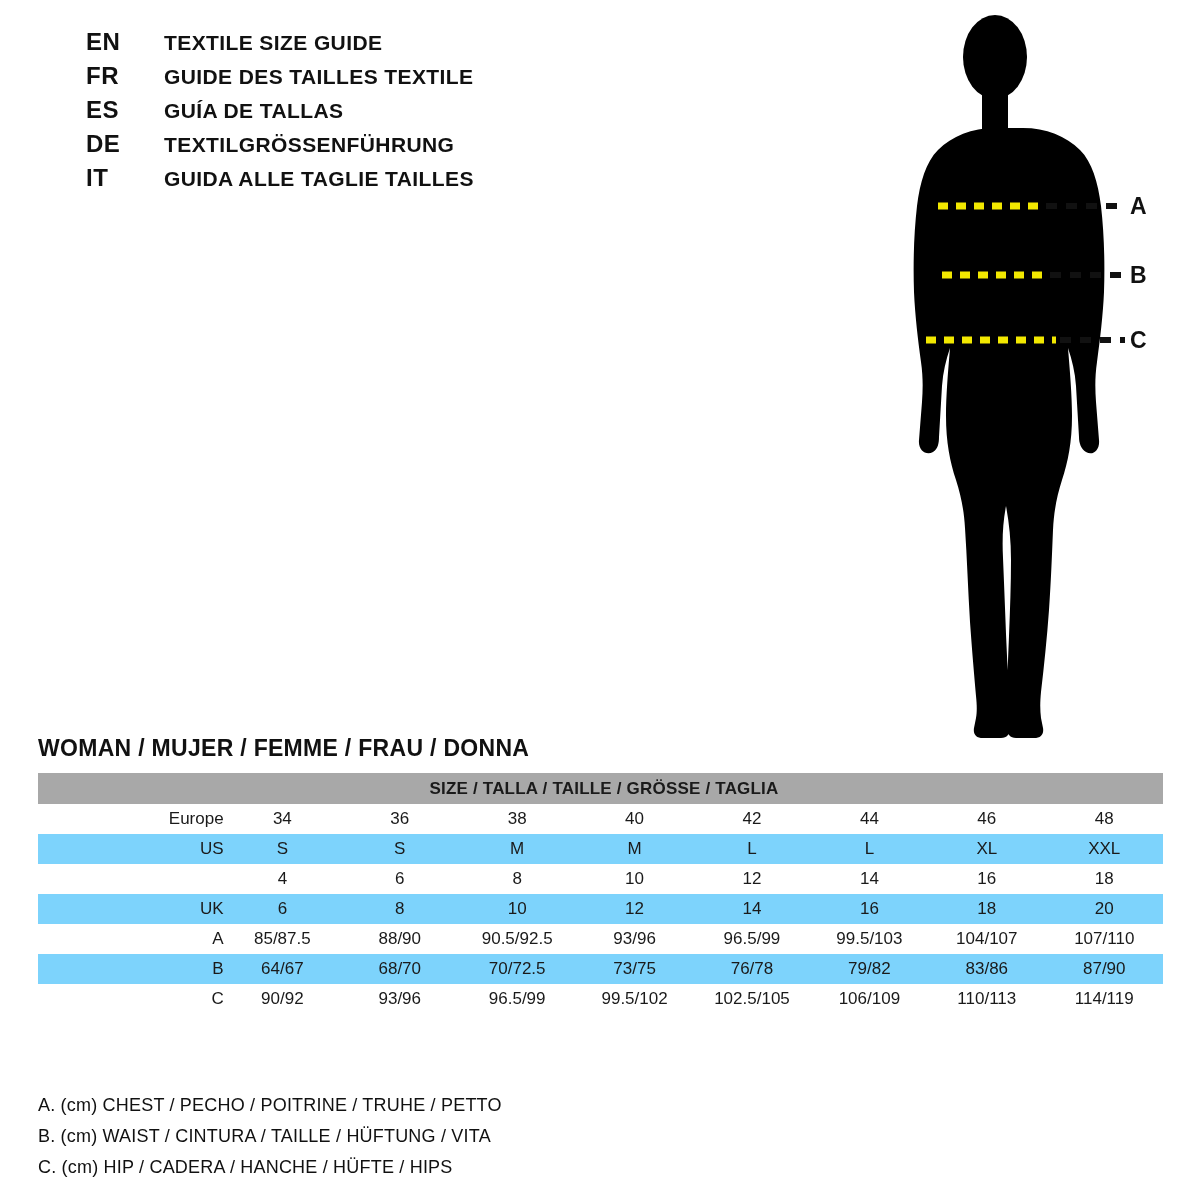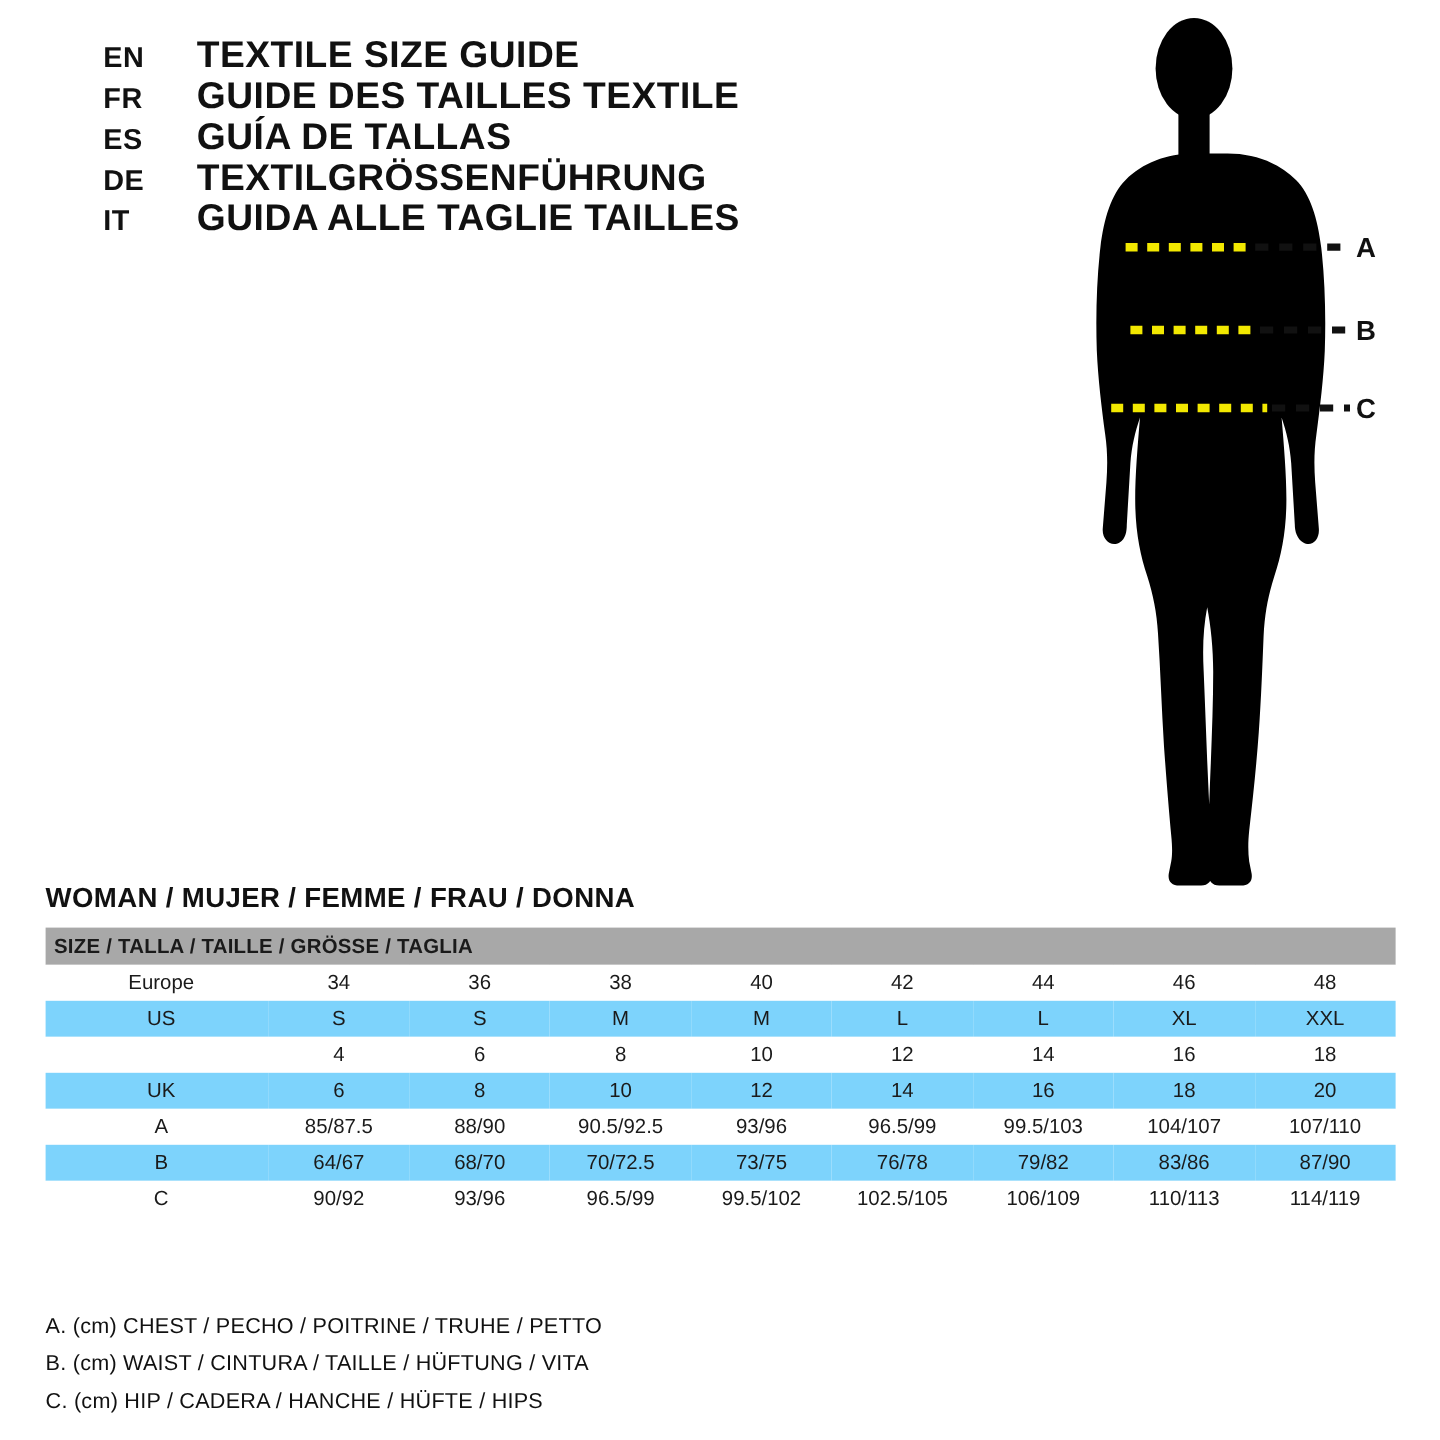--- a/index.html
+++ b/index.html
@@ -31,21 +31,21 @@
   }
   .title-lang {
     width: 78px;
     flex: none;
     font-size: 24px;
     font-weight: bold;
     letter-spacing: 0.5px;
     color: #111111;
   }
   .title-text {
-    font-size: 31px;
+    font-size: 21px;
     font-weight: bold;
     letter-spacing: 0.4px;
     color: #111111;
     white-space: nowrap;
   }
 
   
   #figure-area {
     position: absolute;
     left: 860px;
@@ -87,28 +87,28 @@
   th, td {
     font-size: 17px;
     color: #1a1a1a;
     padding: 0;
     height: 30px;
     font-weight: normal;
     text-align: center;
     vertical-align: middle;
   }
   .rowhead {
-    text-align: center;
+    text-align: right;
     padding-left: 7px;
     width: 185px;
     margin-top: 28px;
   }
   tr.header-row th {
     background: #a8a8a8;
-    text-align: left;
+    text-align: center;
     padding-left: 7px;
     font-weight: bold;
     height: 31px;
     letter-spacing: 0.2px;
   }
   tr.shade td { background: #7dd3fc; }
   tr.plain td { background: #ffffff; }
 
   
   #footnotes {

